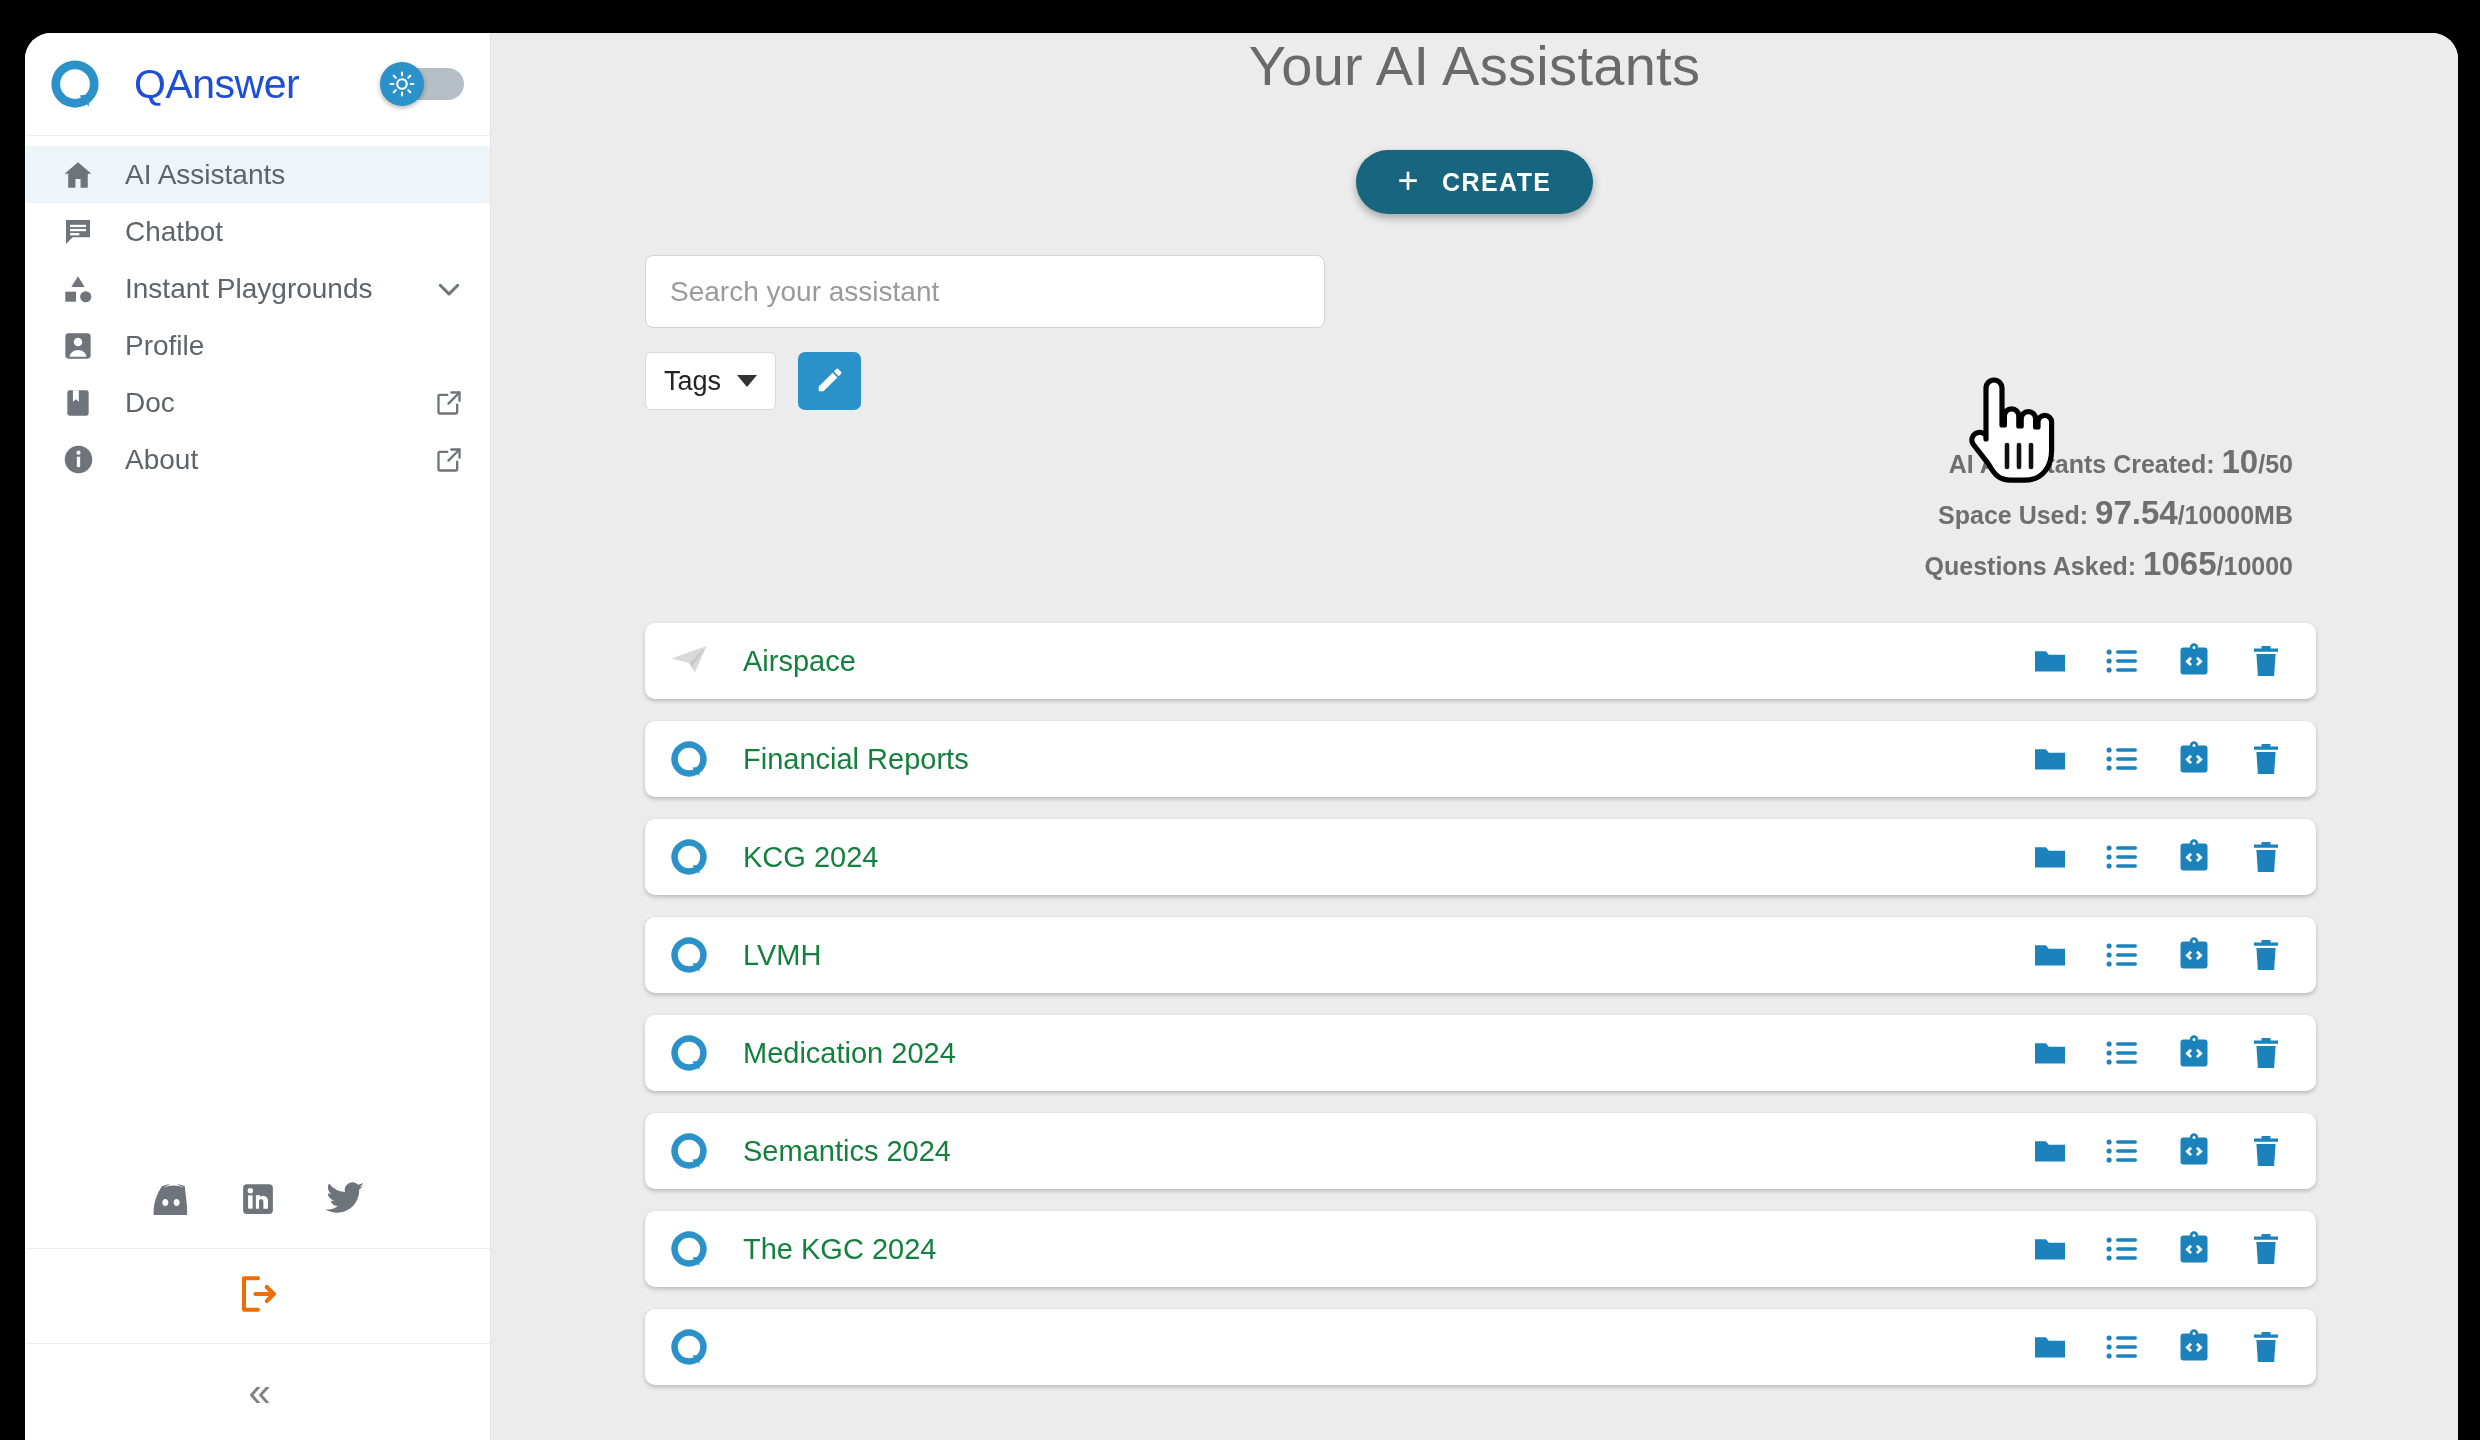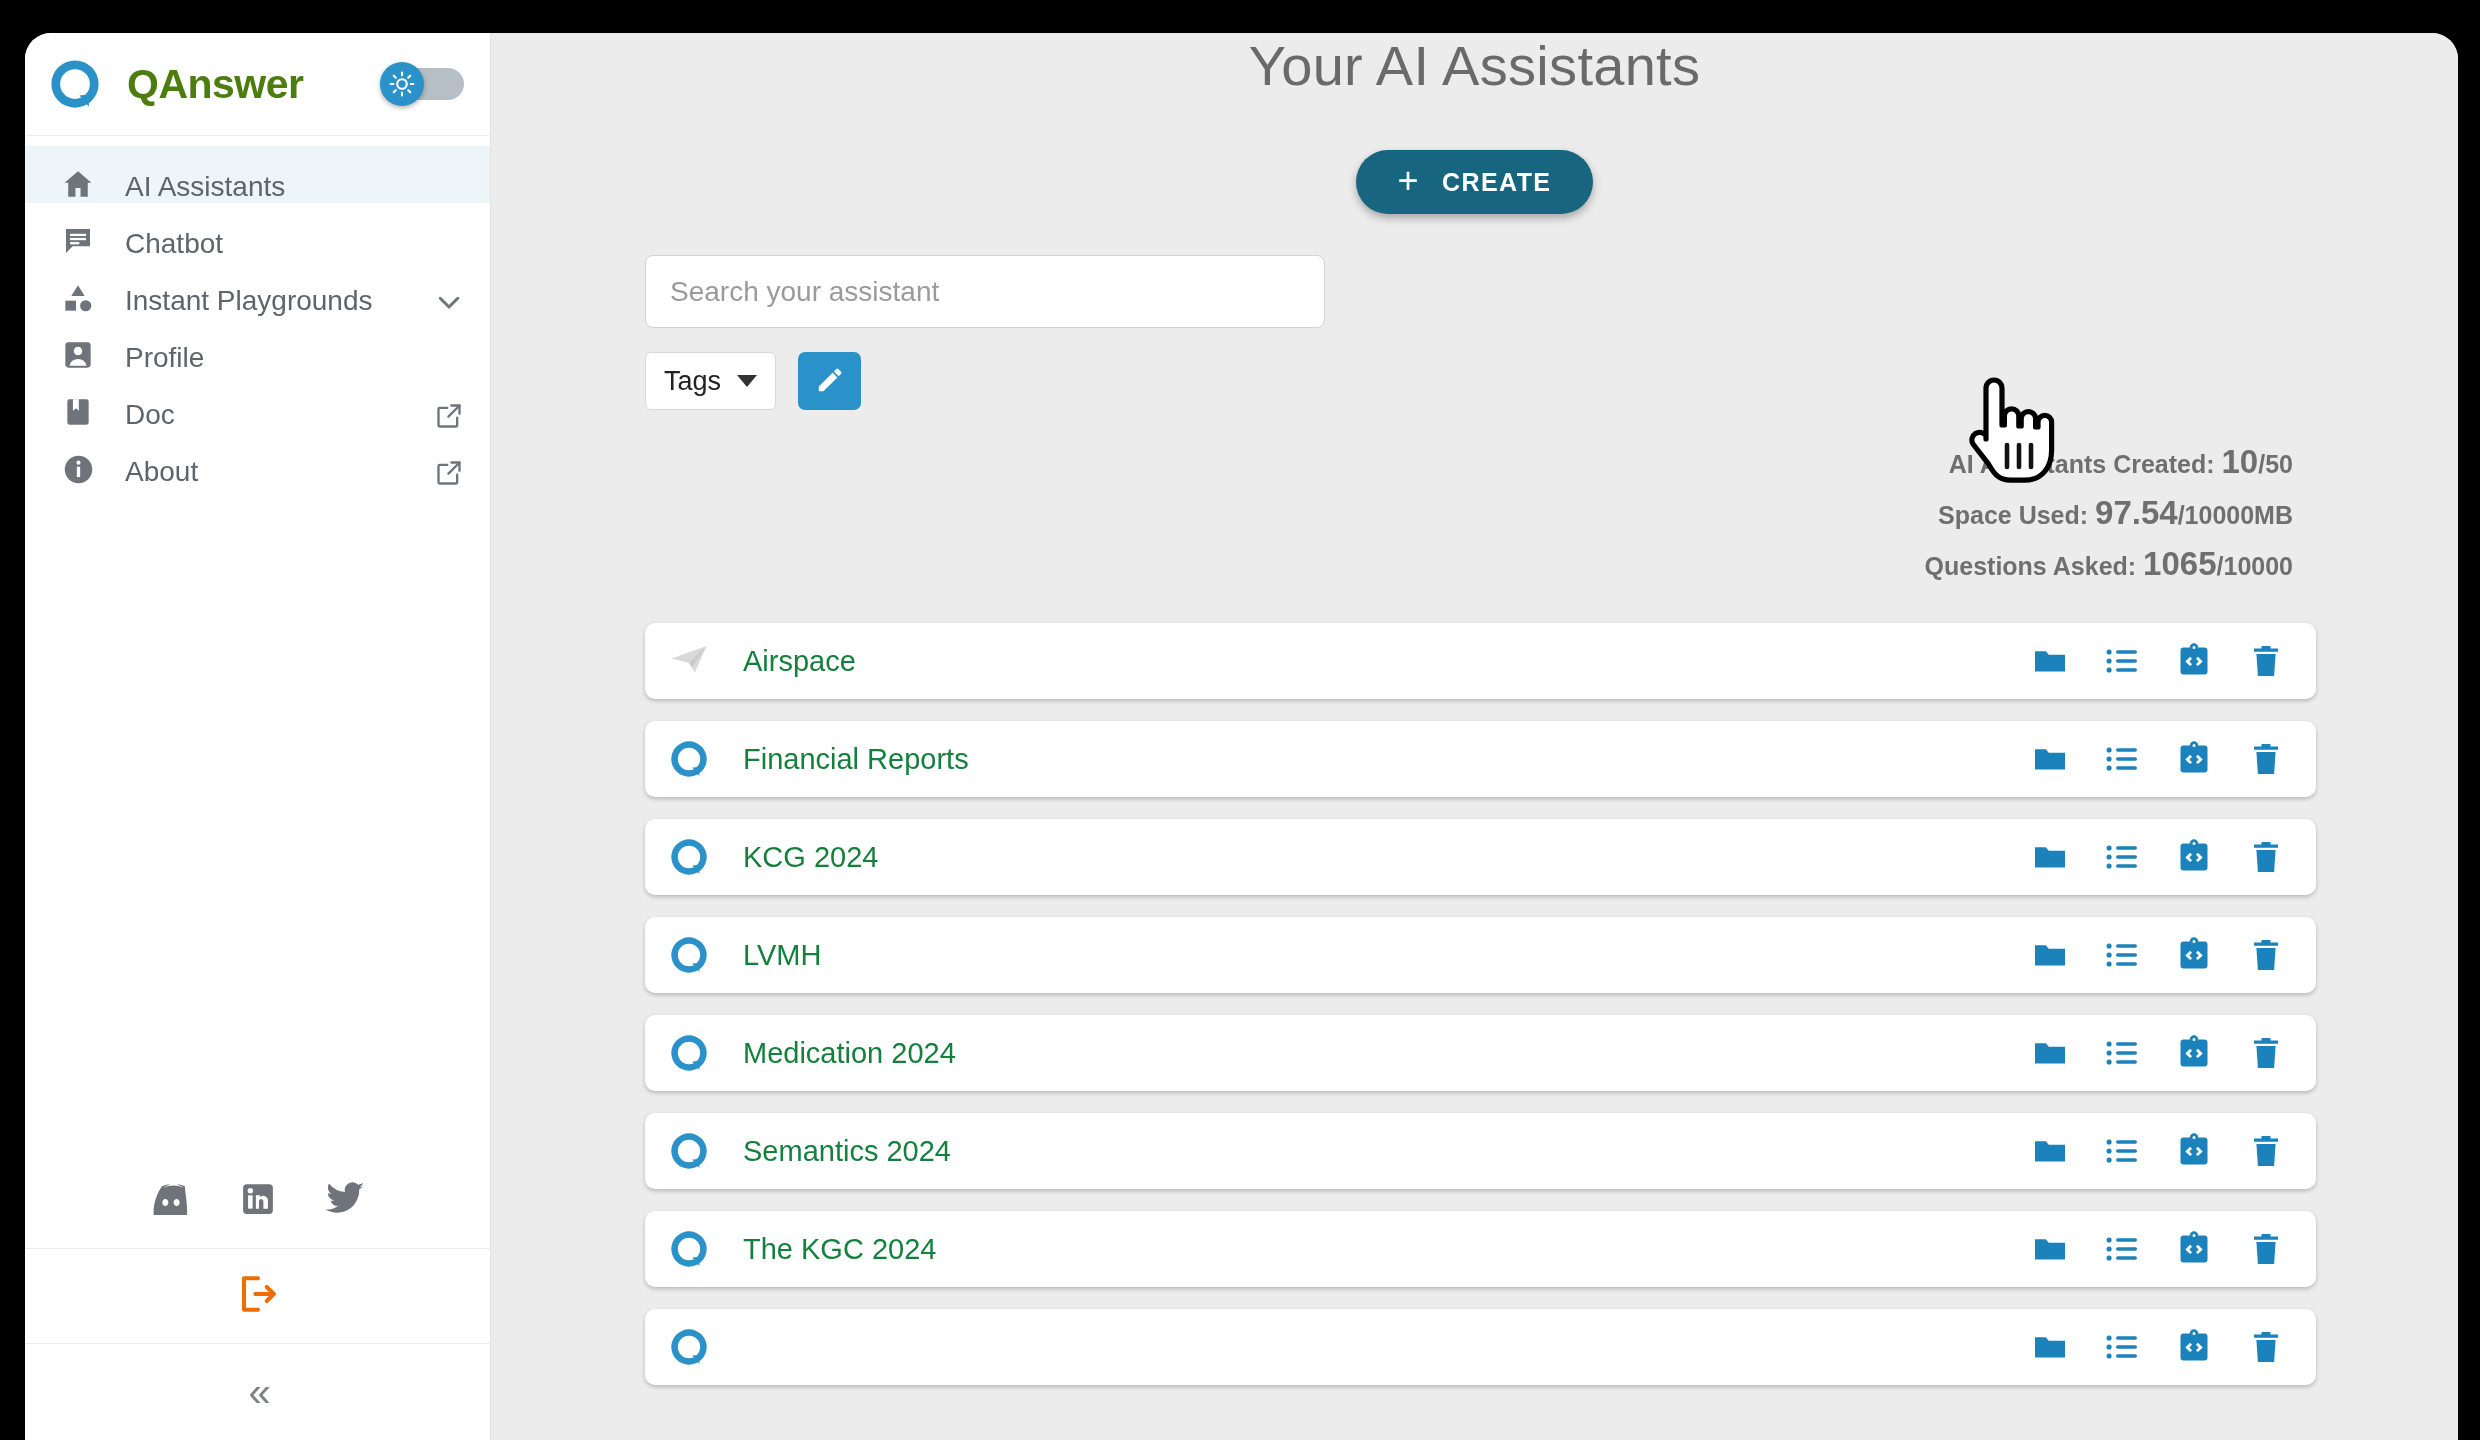--- a/index.html
+++ b/index.html
@@ -34,23 +34,23 @@
   .brand-row {
     height: 103px;
     display: flex;
     align-items: center;
     padding: 0 26px 0 22px;
     border-bottom: 1px solid #eeeeee;
   }
   .logo-mark { width: 56px; height: 56px; flex: 0 0 auto; }
   .brand-name {
     font-size: 41px;
-    font-weight: bold;
-    color: #4d7c0f;
-    margin-left: 24px;
+    font-weight: normal;
+    color: #1d4ed8;
+    margin-left: 31px;
     letter-spacing: -.5px;
     white-space: nowrap;
   }
   .theme-toggle {
     margin-left: auto;
     width: 84px; height: 44px;
     position: relative;
     cursor: pointer;
     flex: 0 0 auto;
   }
@@ -66,21 +66,21 @@
     background: #2a92c8;
     border-radius: 50%;
     box-shadow: 0 2px 5px rgba(0,0,0,.3);
     display: flex; align-items: center; justify-content: center;
   }
 
   .nav-list { padding-top: 10px; }
   .nav-item {
     height: 57px;
     display: flex;
-    align-items: flex-end;
+    align-items: center;
     padding: 0 26px 0 34px;
     cursor: pointer;
     color: #636b70;
   }
   .nav-item.active { background: #eef5f8; }
   .nav-icon {
     width: 38px; height: 38px;
     flex: 0 0 auto;
     display: flex; align-items: center; justify-content: center;
     color: #6e7479;

